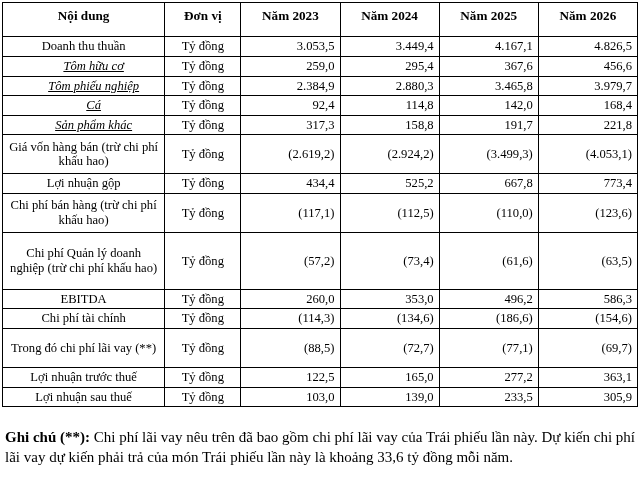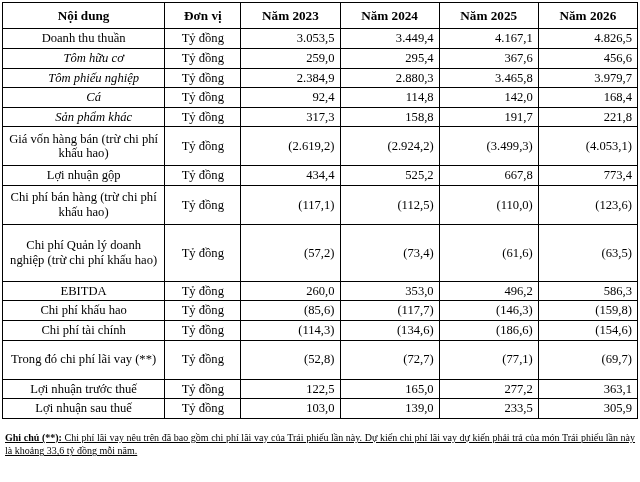--- a/index.html
+++ b/index.html
@@ -32,48 +32,48 @@
     border: 1px solid #000000;
     padding: 2px 5px;
     vertical-align: middle;
     line-height: 1.16;
   }
   table.fin thead th {
     text-align: center;
     font-weight: bold;
     font-size: 13.2px;
     padding-top: 5px;
-    padding-bottom: 5px;
+    padding-bottom: 13px;
   }
   col.c-name  { width: 162px; }
   col.c-unit  { width: 76px; }
   col.c-year  { width: 99px; }
   td.name {
     text-align: center;
   }
   td.name.indent {
     text-indent: 20px;
     font-style: italic;
+    text-decoration: underline;
   }
   td.unit {
     text-align: center;
   }
   td.num {
     text-align: right;
     padding-right: 6px;
   }
   tr.tall td { height: 34px; }
   tr.tall3 td { height: 52px; }
   .note {
-    margin-top: 12px;
-    font-size: 10px;
+    margin-top: 20px;
+    font-size: 15px;
     line-height: 1.34;
     padding: 0 3px;
     text-align: justify;
-    text-decoration: underline;
   }
   .note b { font-weight: bold; }
 </style>
 </head>
 <body>
 
 <div class="sheet">
   <table class="fin">
     <colgroup>
       <col class="c-name">
@@ -168,39 +168,31 @@
       </tr>
       <tr>
         <td class="name">EBITDA</td>
         <td class="unit">Tỷ đồng</td>
         <td class="num">260,0</td>
         <td class="num">353,0</td>
         <td class="num">496,2</td>
         <td class="num">586,3</td>
       </tr>
       <tr>
-        <td class="name">Chi phí khấu hao</td>
-        <td class="unit">Tỷ đồng</td>
-        <td class="num">(85,6)</td>
-        <td class="num">(117,7)</td>
-        <td class="num">(146,3)</td>
-        <td class="num">(159,8)</td>
-      </tr>
-      <tr>
         <td class="name">Chi phí tài chính</td>
         <td class="unit">Tỷ đồng</td>
         <td class="num">(114,3)</td>
         <td class="num">(134,6)</td>
         <td class="num">(186,6)</td>
         <td class="num">(154,6)</td>
       </tr>
       <tr class="tall">
         <td class="name">Trong đó chi phí lãi vay (**)</td>
         <td class="unit">Tỷ đồng</td>
-        <td class="num">(52,8)</td>
+        <td class="num">(88,5)</td>
         <td class="num">(72,7)</td>
         <td class="num">(77,1)</td>
         <td class="num">(69,7)</td>
       </tr>
       <tr>
         <td class="name">Lợi nhuận trước thuế</td>
         <td class="unit">Tỷ đồng</td>
         <td class="num">122,5</td>
         <td class="num">165,0</td>
         <td class="num">277,2</td>

